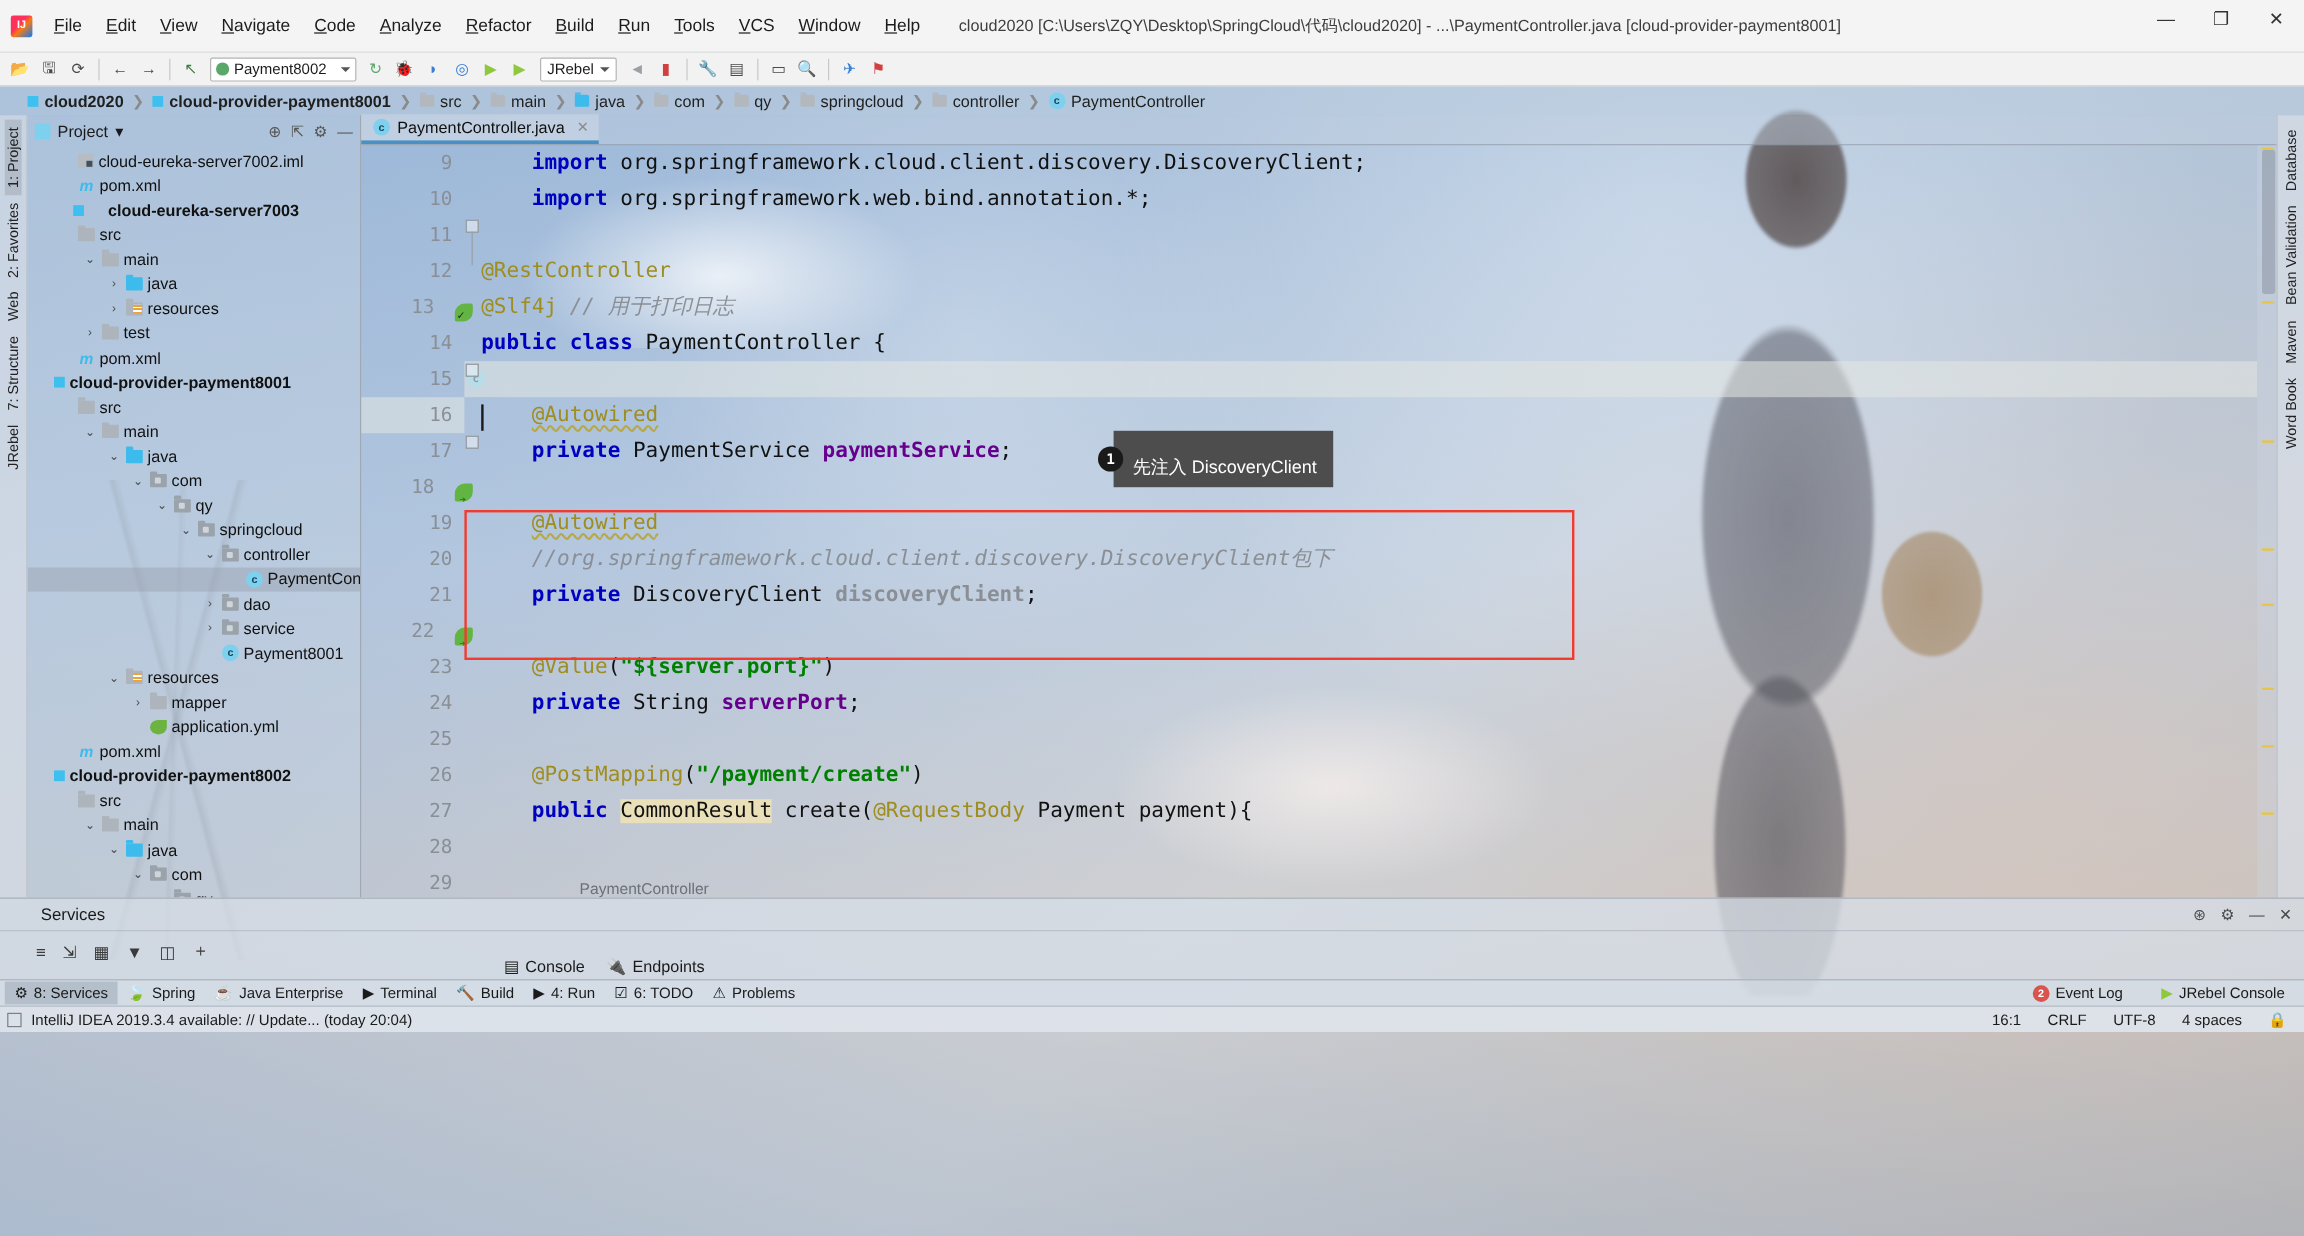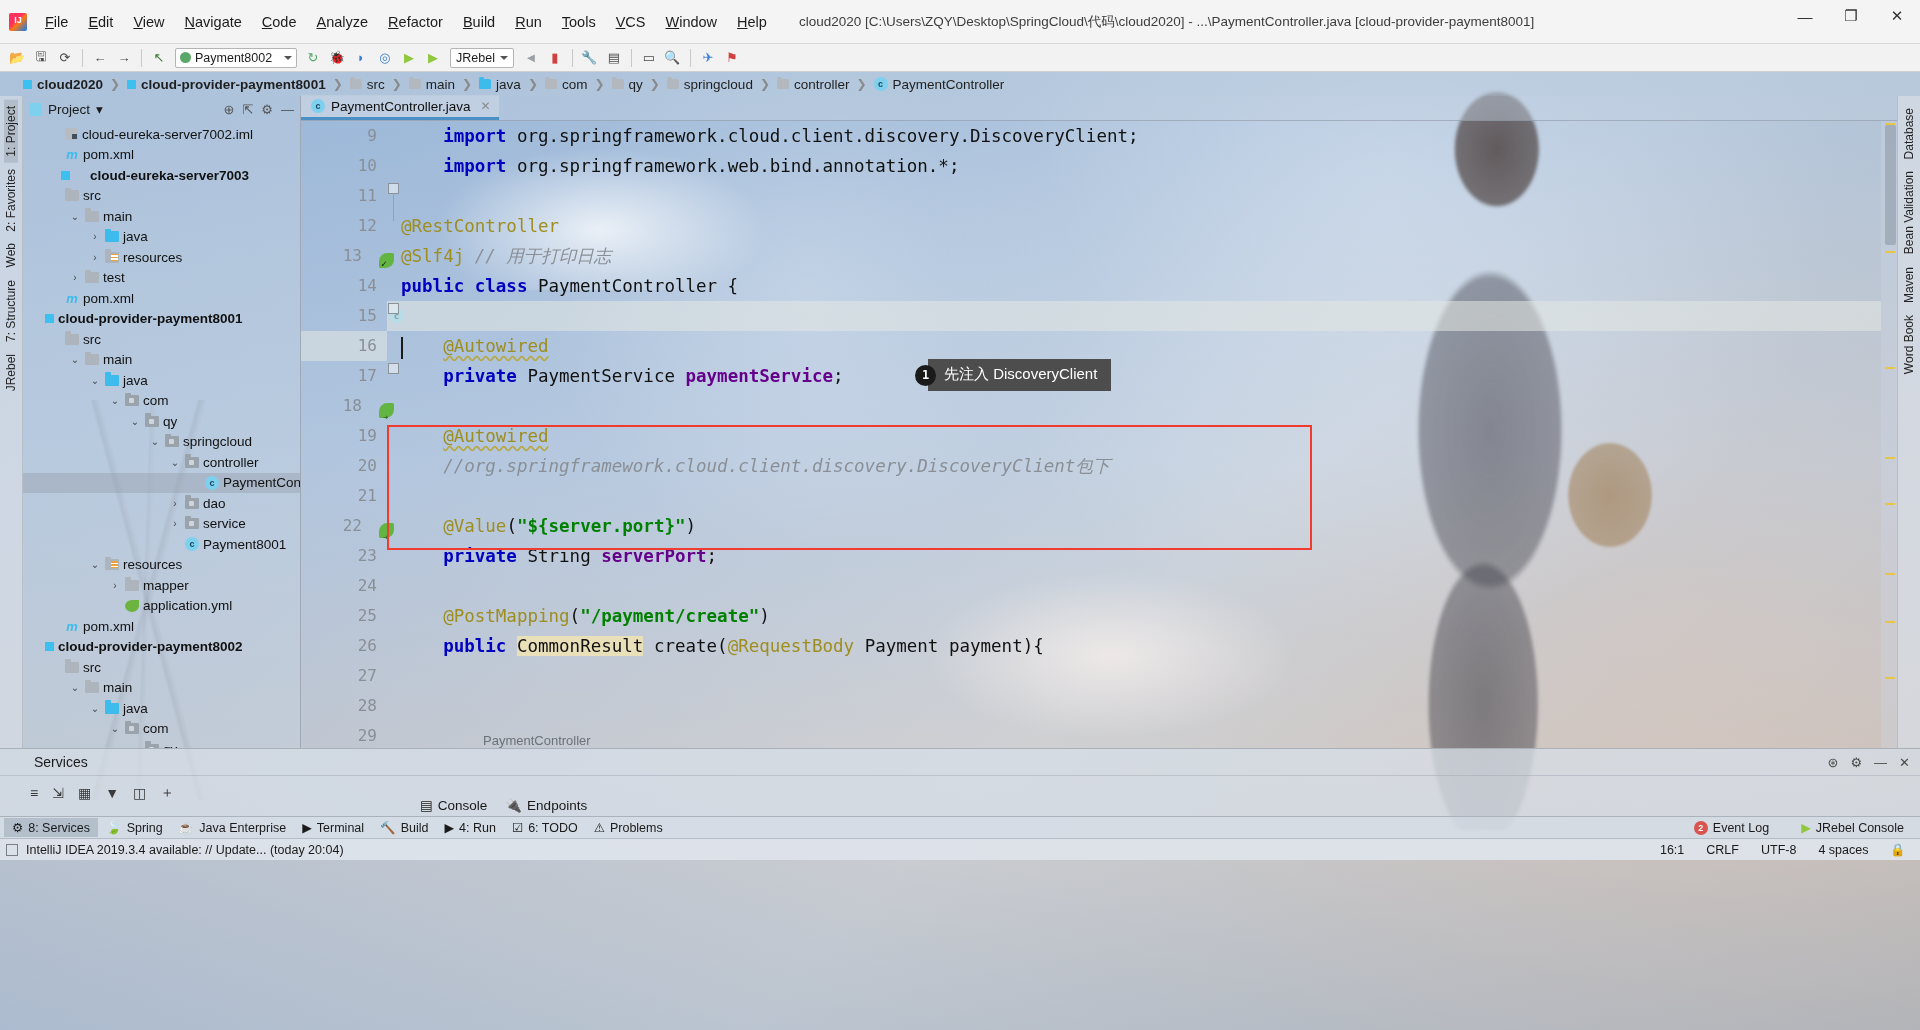--- a/index.html
+++ b/index.html
@@ -181,21 +181,21 @@
   .fold-line { position:absolute; left:6px; width:1px; background:#9aa1a8; }
   .fold-mark { position:absolute; left:1px; width:11px; height:11px; border:1px solid #8b9299; background:rgba(235,240,245,.6); }
 
   .caret-bar { position:absolute; width: 2px; height: 22px; background:#1a1a1a; }
 
   .redbox { position:absolute; border: 2px solid #f23b2f; pointer-events:none; }
 
   .callout { position:absolute; display:flex; align-items:center; }
   .callout-num { width:21px;height:21px;border-radius:50%;background:#1a1a1a;color:#fff;font-size:12px;
     display:flex;align-items:center;justify-content:center;font-weight:bold; z-index:2; }
-  .callout-box { background:#4d4d4d; color:#fff; font-size:15px; padding: 6px 14px 7px 16px; margin-left:-8px;
+  .callout-box { background:#4d4d4d; color:#fff; font-size:15px; padding: 21px 14px 7px 16px; margin-left:-8px;
     font-family:"Liberation Sans",sans-serif; white-space:nowrap; }
 
   .breadcrumb-bottom { position:absolute; left: 96px; bottom: 0; font-size:13px; color:#6b7279;
     font-family:"Liberation Sans",sans-serif; }
 
   
   .markers { width: 16px; flex:none; position:relative; background: rgba(205,215,228,0.35); }
   .mk { position:absolute; right:2px; width:10px; height:2px; }
   .scroll-thumb { position:absolute; right:1px; width:11px; background: rgba(140,150,162,0.55); border-radius:2px; }
 
@@ -574,20 +574,21 @@
               <div class="cline">&nbsp;</div>
               <div class="cline"><span class="ann">@RestController</span></div>
               <div class="cline"><span class="ann">@Slf4j </span><span class="cmt">// 用于打印日志</span></div>
               <div class="cline"><span class="kw">public class</span><span class="type"> PaymentController {</span></div>
               <div class="cline cur">&nbsp;</div>
               <div class="cline"><span class="type">    </span><span class="ann" style="text-decoration:underline wavy #b7a94a; text-underline-offset:3px;">@Autowired</span></div>
               <div class="cline"><span class="type">    </span><span class="kw">private</span><span class="type"> PaymentService </span><span class="fld-name">paymentService</span><span class="type">;</span></div>
               <div class="cline">&nbsp;</div>
               <div class="cline"><span class="type">    </span><span class="ann" style="text-decoration:underline wavy #b7a94a; text-underline-offset:3px;">@Autowired</span></div>
               <div class="cline"><span class="type">    </span><span class="cmt">//org.springframework.cloud.client.discovery.DiscoveryClient包下</span></div>
+              <div class="cline"><span class="type">    </span><span class="kw">private</span><span class="type"> DiscoveryClient </span><span class="fld-gray">discoveryClient</span><span class="type">;</span></div>
               <div class="cline">&nbsp;</div>
               <div class="cline"><span class="type">    </span><span class="ann">@Value</span><span class="type">(</span><span class="str">"${server.port}"</span><span class="type">)</span></div>
               <div class="cline"><span class="type">    </span><span class="kw">private</span><span class="type"> String </span><span class="fld-name">serverPort</span><span class="type">;</span></div>
               <div class="cline">&nbsp;</div>
               <div class="cline"><span class="type">    </span><span class="ann">@PostMapping</span><span class="type">(</span><span class="str">"/payment/create"</span><span class="type">)</span></div>
               <div class="cline"><span class="type">    </span><span class="kw">public</span><span class="type"> </span><span class="type hl-pill">CommonResult</span><span class="type"> create(</span><span class="ann">@RequestBody</span><span class="type"> Payment payment){</span></div>
             </div>
 
           <div class="fold-col">
             <div class="fold-mark" style="top:62px;"></div>

